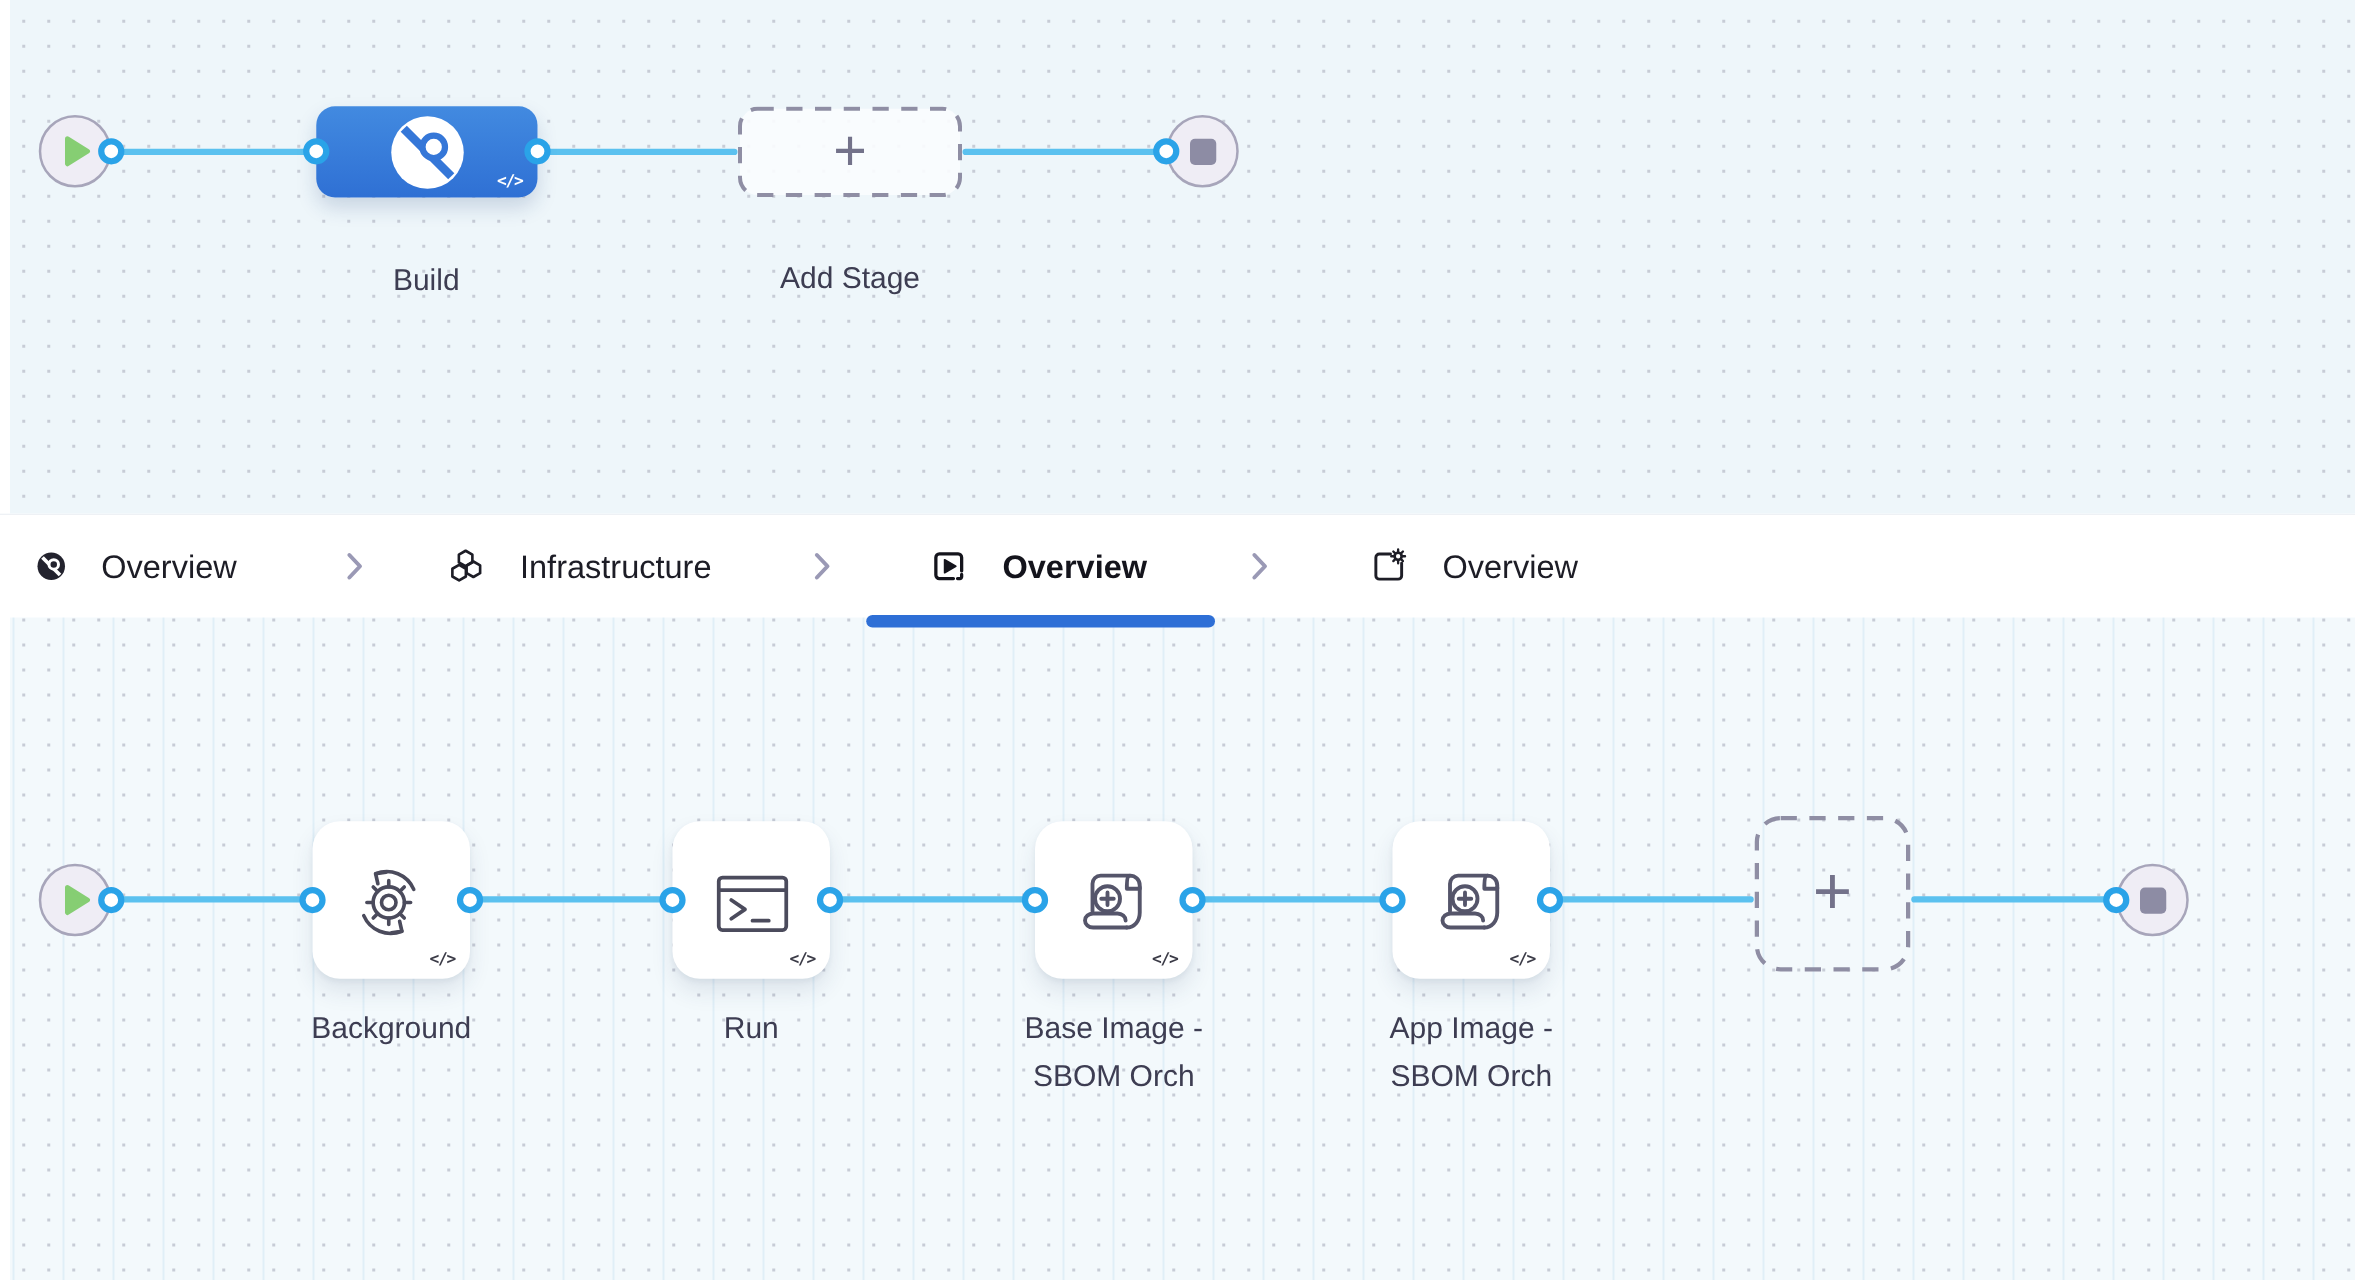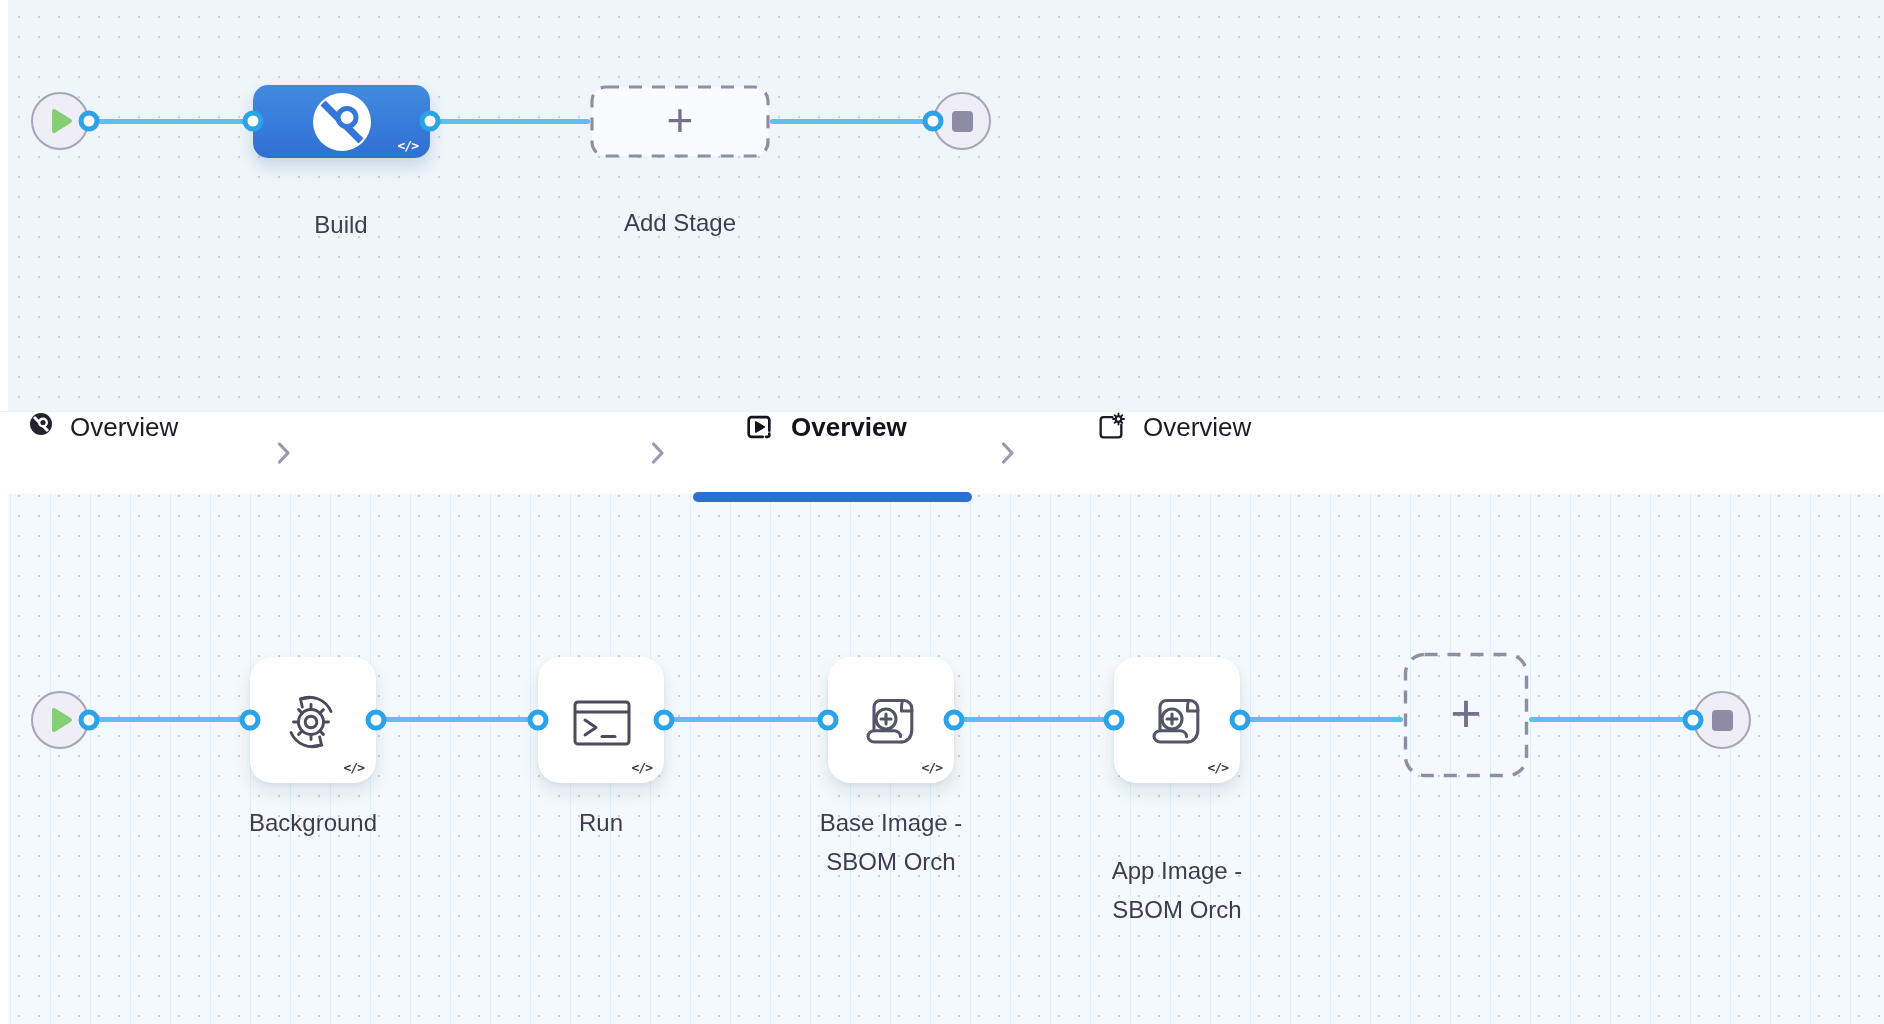--- a/index.html
+++ b/index.html
@@ -47,21 +47,21 @@
   .code-badge.on-blue{color:#fff;bottom:5px;}
 
   
   .node-label{position:absolute;width:280px;text-align:center;color:#3d3d52;font-size:24px;
     line-height:39px;white-space:pre-line;z-index:2;}
   .node-label.top-row{line-height:28px;}
 
   
   .tabbar{position:absolute;left:0;top:411px;width:1884px;height:82px;background:#fff;z-index:8;
     border-top:1px solid #eef1f5;}
-  .tab{position:absolute;top:0;height:82px;display:flex;gap:17px;
+  .tab{position:absolute;top:0;height:82px;display:flex;align-items:center;gap:28px;
     color:#1d1d26;font-size:26px;cursor:pointer;}
   .tab.active{font-weight:bold;color:#14141c;}
   .tab-sep{position:absolute;top:29px;}
   .tab-underline{position:absolute;left:693px;bottom:-8px;width:279px;height:10px;
     border-radius:5px;background:#2e6fd6;z-index:9;}
 </style>
 </head>
 <body>
 
 <div class="screen">
@@ -117,20 +117,30 @@
         <line x1="5" y1="5" x2="19" y2="19" stroke="#fff" stroke-width="3"></line>
         <circle cx="14" cy="10.5" r="3.8" fill="#23232e" stroke="#fff" stroke-width="2.4"></circle>
       </svg>
       <span>Overview</span>
     </div>
 
     <svg class="tab-sep" style="left:276px;" width="16" height="24" viewBox="0 0 16 24">
       <path d="M3.5 3 L12 12 L3.5 21" fill="none" stroke="#9a99b5" stroke-width="3.2" stroke-linecap="round" stroke-linejoin="round"></path>
     </svg>
 
+    <div class="tab" style="left:358px;">
+      <svg width="30" height="30" viewBox="0 0 30 30">
+        <g fill="none" stroke="#1d1d26" stroke-width="2.1" stroke-linejoin="round">
+          <path d="M14.5 2.6 l5.4 3.1 v6.2 l-5.4 3.1 -5.4 -3.1 v-6.2 z"></path>
+          <path d="M9.3 13.9 l5.4 3.1 v6.2 l-5.4 3.1 -5.4 -3.1 v-6.2 z"></path>
+          <path d="M20.7 11.2 l5.4 3.1 v6.2 l-5.4 3.1 -5.4 -3.1 v-6.2 z"></path>
+        </g>
+      </svg>
+      <span>Infrastructure</span>
+    </div>
 
     <svg class="tab-sep" style="left:650px;" width="16" height="24" viewBox="0 0 16 24">
       <path d="M3.5 3 L12 12 L3.5 21" fill="none" stroke="#9a99b5" stroke-width="3.2" stroke-linecap="round" stroke-linejoin="round"></path>
     </svg>
 
     <div class="tab active" style="left:744px;">
       <svg width="30" height="30" viewBox="0 0 32 32">
         <path d="M27 20 V8.5 a3 3 0 0 0 -3 -3 H8 a3 3 0 0 0 -3 3 v15 a3 3 0 0 0 3 3 h12" fill="none" stroke="#14141c" stroke-width="2.8" stroke-linecap="round"></path>
         <path d="M23.5 26.5 h2 a1.5 1.5 0 0 0 1.5 -1.5 v-2" fill="none" stroke="#14141c" stroke-width="2.8" stroke-linecap="round"></path>
         <path d="M12.5 10.5 v11 l9.5 -5.5 z" fill="#14141c" stroke="#14141c" stroke-width="1.5" stroke-linejoin="round"></path>
@@ -242,19 +252,19 @@
     <div class="port" style="left:828px;top:227px;"></div>
     <div class="port" style="left:954px;top:227px;"></div>
     <div class="port" style="left:1114px;top:227px;"></div>
     <div class="port" style="left:1240px;top:227px;"></div>
     <div class="port" style="left:1693px;top:227px;"></div>
 
     <div class="node-label" style="left:173px;top:310px;">Background</div>
     <div class="node-label" style="left:461px;top:310px;">Run</div>
     <div class="node-label" style="left:751px;top:310px;">Base Image -
 SBOM Orch</div>
-    <div class="node-label" style="left:1037px;top:310px;margin-top:48px;">App Image -
+    <div class="node-label" style="left:1037px;top:310px;">App Image -
 SBOM Orch</div>
 
     <div class="gutter"></div>
   </div>
 
 </div>
 
 </body></html>

